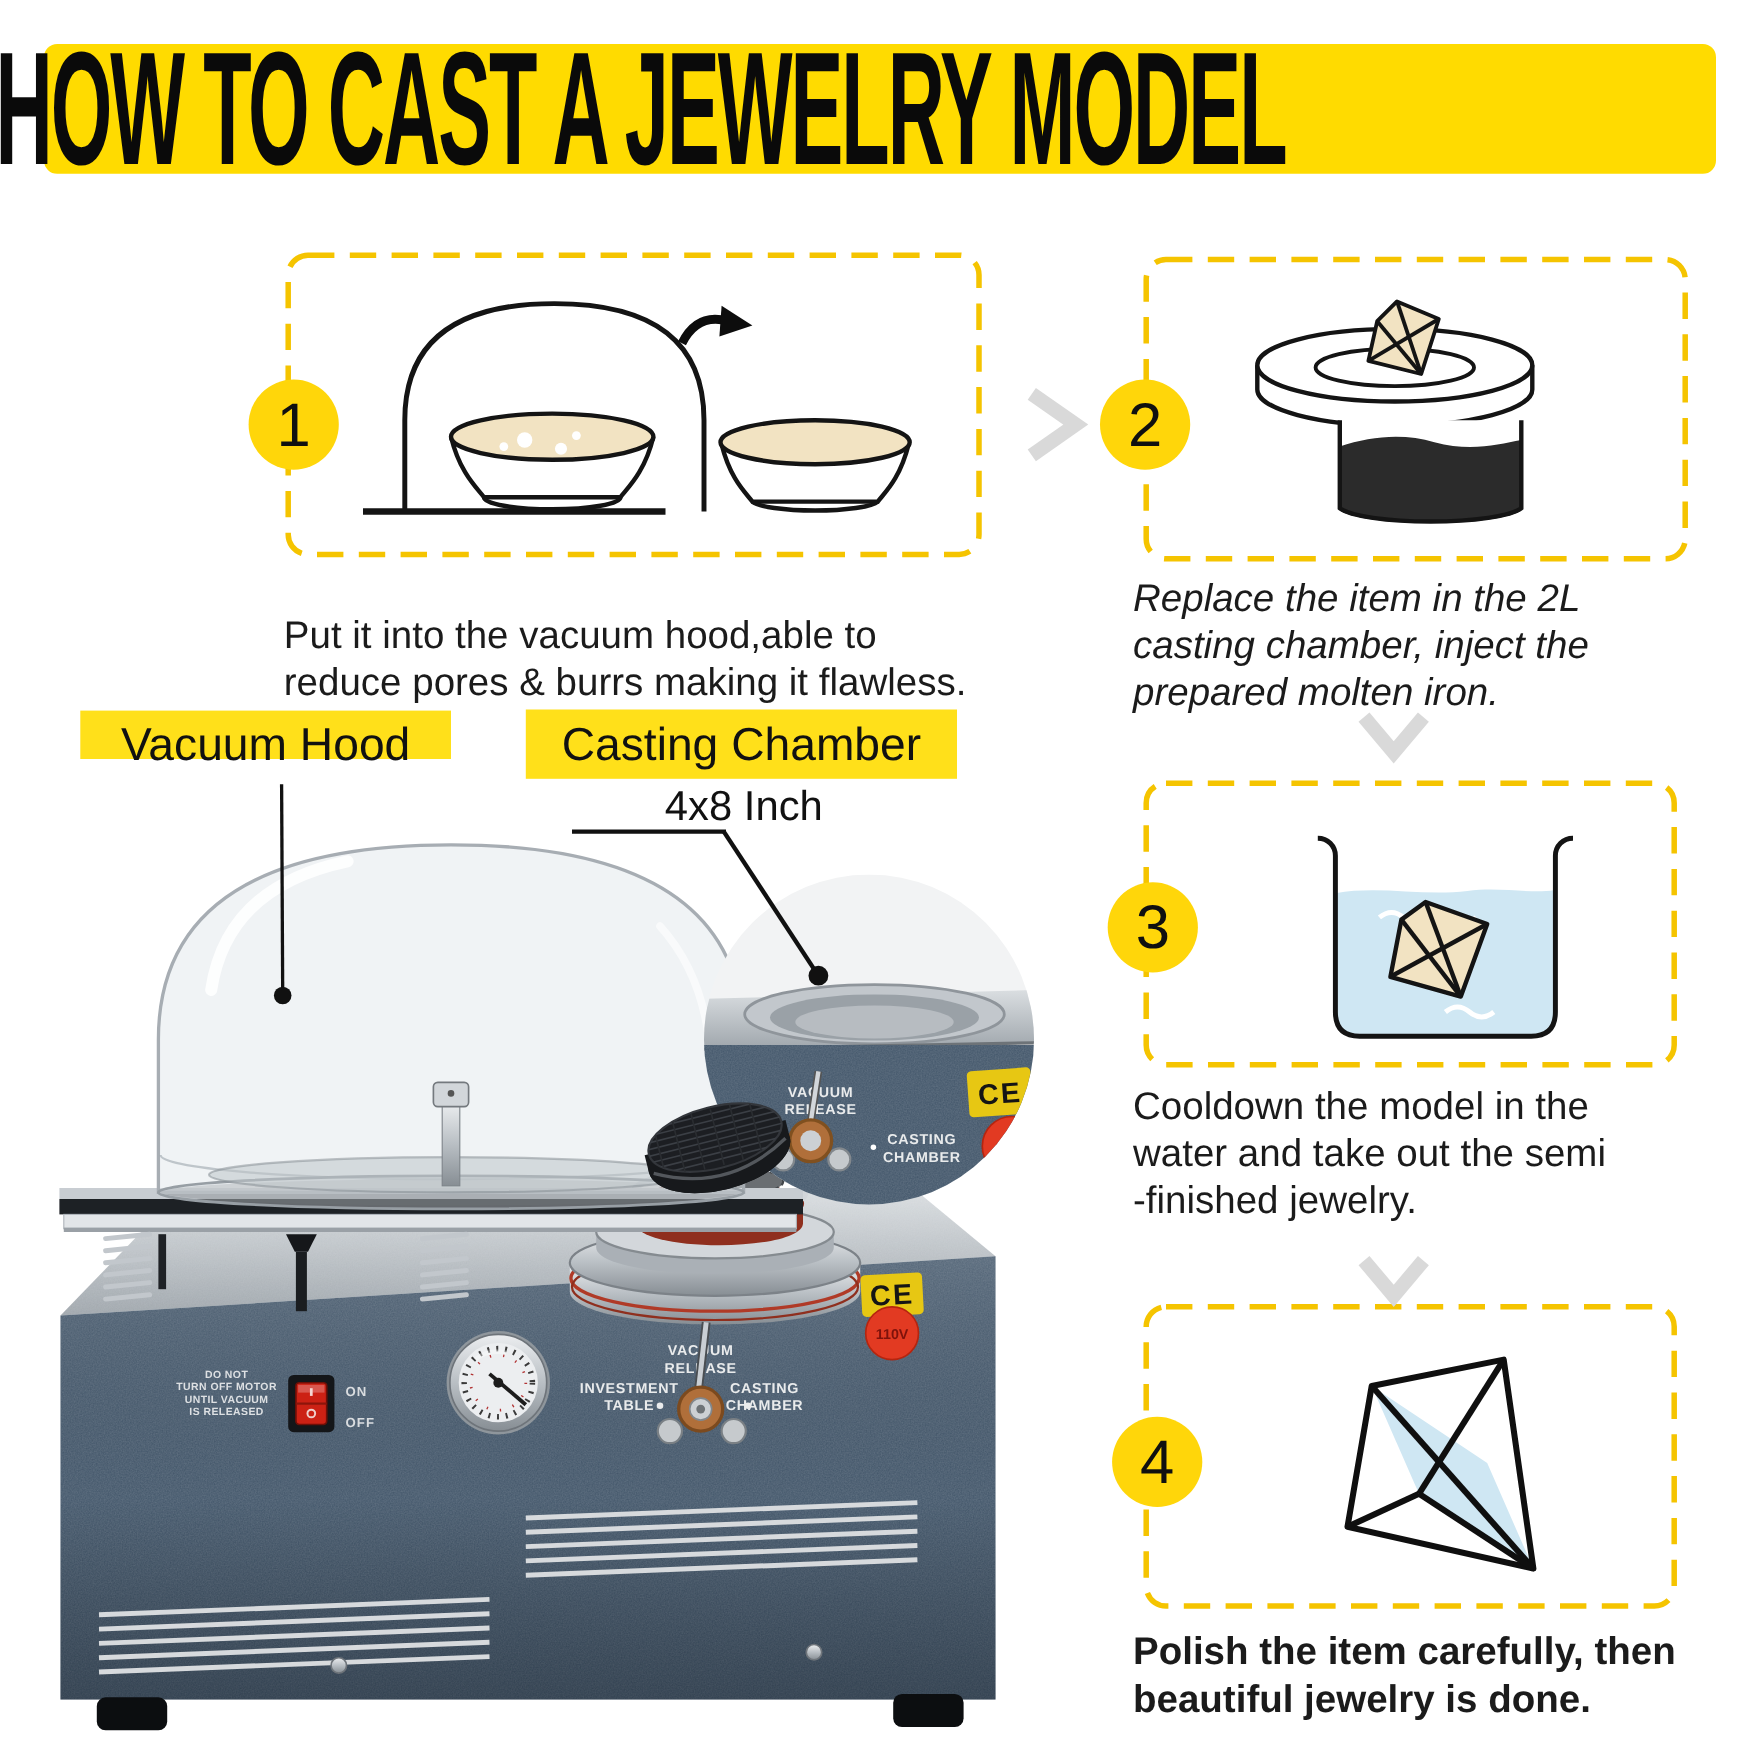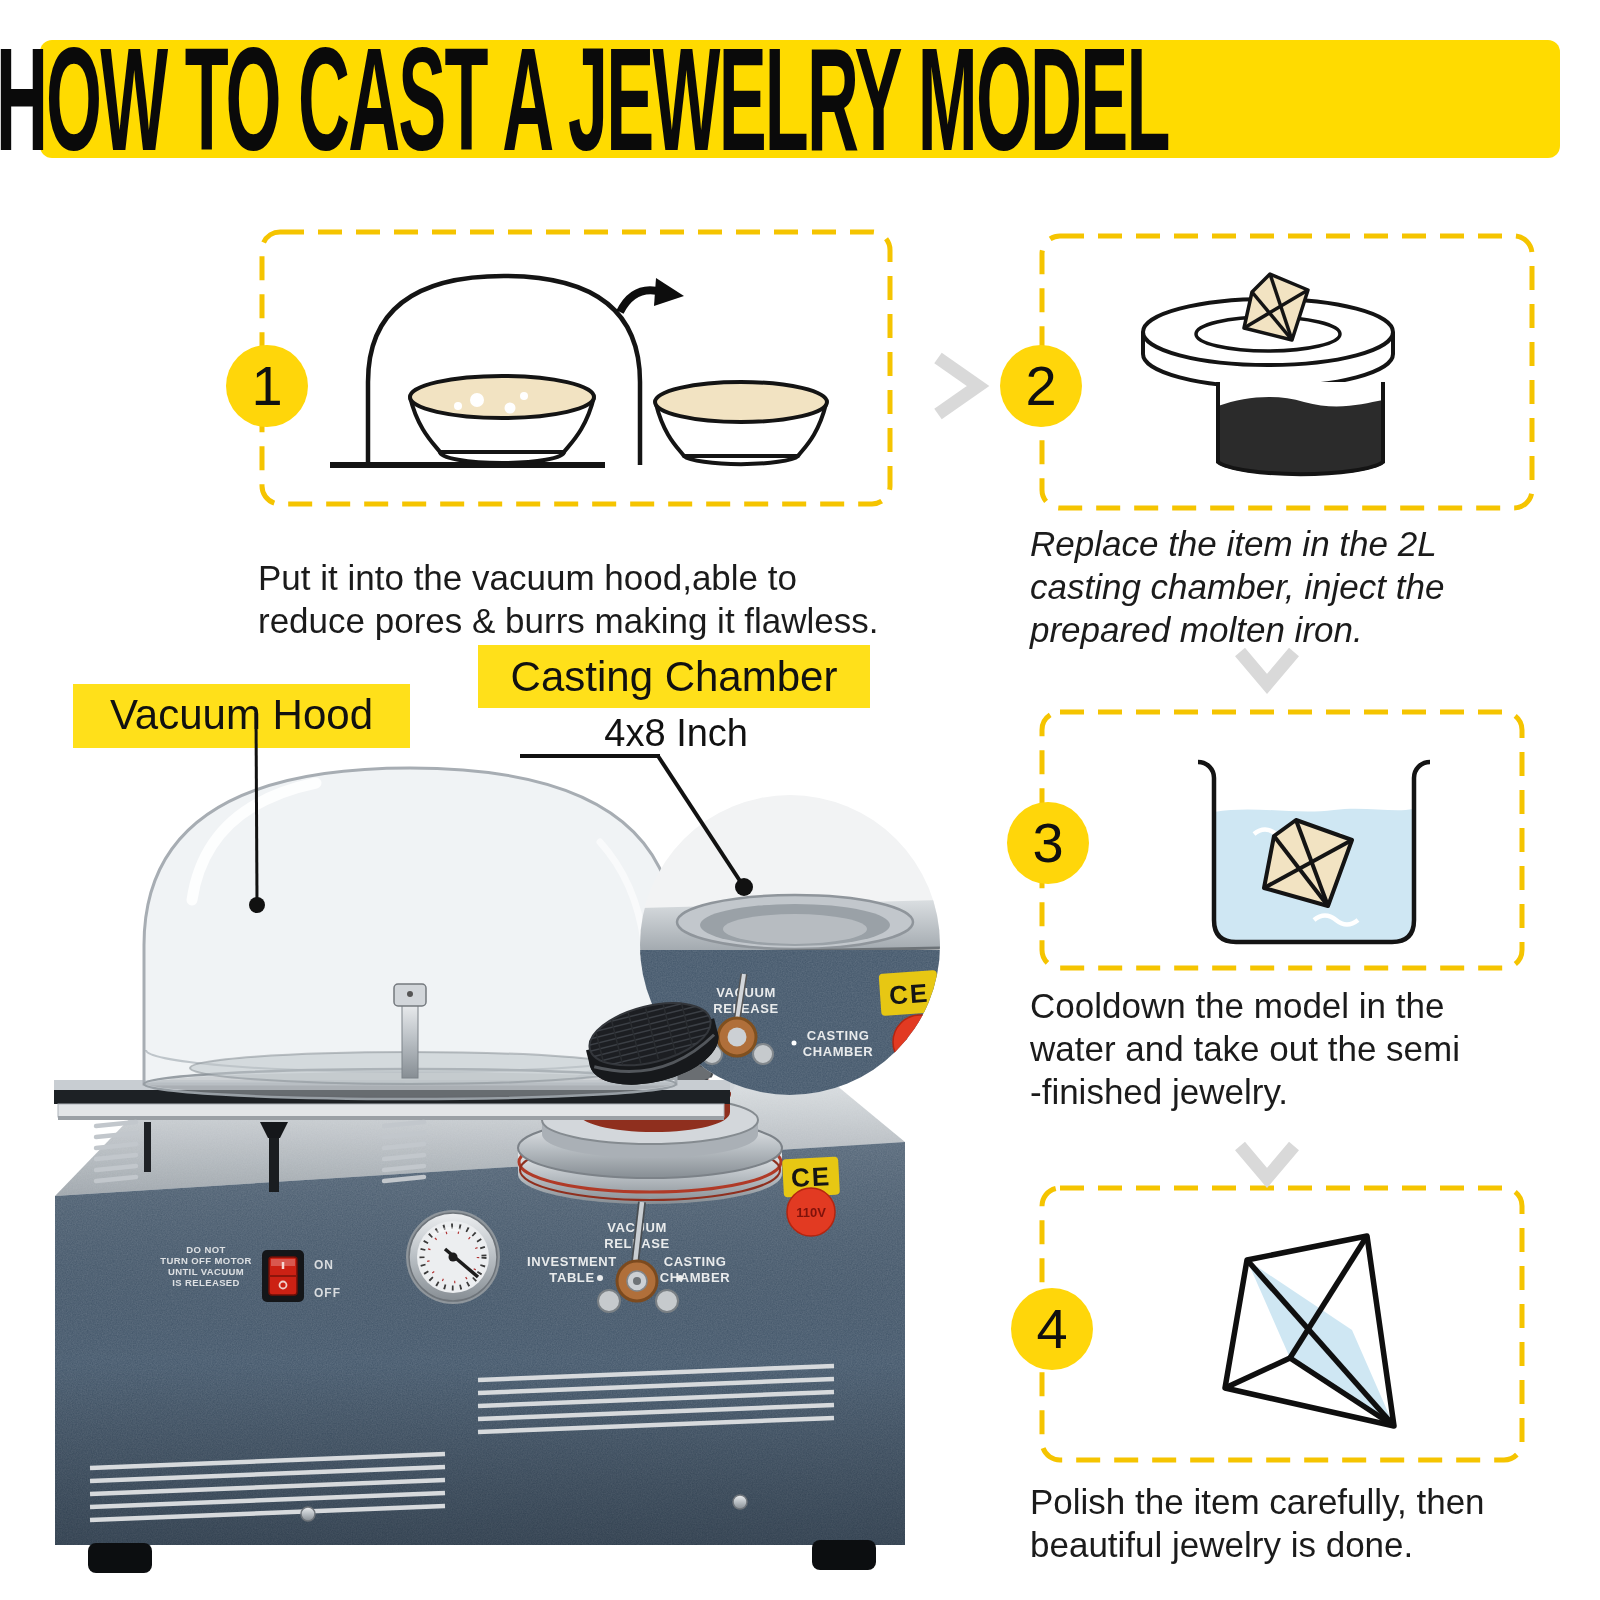--- a/index.html
+++ b/index.html
@@ -9,24 +9,24 @@
   
   .banner{left:40px;top:40px;width:1520px;height:118px;background:#FFDB00;
           display:flex;align-items:center;justify-content:flex-end;z-index:3;border-radius:12px;}
   .banner span{display:inline-block;white-space:nowrap;font-weight:900;font-size:120px;
           letter-spacing:-3px;transform:scaleX(.60) scaleY(1.22);color:#0a0a0a;}
   
   .caption{z-index:3;font-size:35px;line-height:43px;color:#1b1b1b;}
   .cap1{left:258px;top:516px;width:740px;margin-top:40px;}
   .cap2{left:1030px;top:522px;width:520px;font-style:italic;}
   .cap3{left:1030px;top:984px;width:520px;}
-  .cap4{left:1030px;top:1480px;width:540px;}
+  .cap4{left:1030px;top:1480px;width:540px;font-weight:bold;}
   
   .ylabel{z-index:3;background:#FFE01A;color:#111;text-align:center;font-size:42px;}
-  .vh{left:73px;top:684px;width:337px;height:64px;line-height:61px;}
+  .vh{left:73px;top:646px;width:337px;height:44px;line-height:61px;}
   .cc{left:478px;top:645px;width:392px;height:63px;line-height:63px;}
   .size{left:478px;top:712px;width:270px;text-align:right;font-size:38px;z-index:3;color:#111;}
   
   .badge{z-index:9;width:82px;height:82px;border-radius:50%;background:#FFD60A;
          color:#101010;font-size:56px;line-height:82px;text-align:center;}
   .b1{left:226px;top:345px;} .b2{left:1000px;top:345px;}
   .b3{left:1007px;top:802px;} .b4{left:1011px;top:1288px;}
   .illo{z-index:2;} #machine{z-index:2;} #overlay{z-index:8;pointer-events:none;}
   svg text{font-family:"Liberation Sans",sans-serif;}
   .panel-warn{font-size:9.5px;font-weight:bold;fill:#dde0e3;letter-spacing:.4px;text-anchor:middle;}

